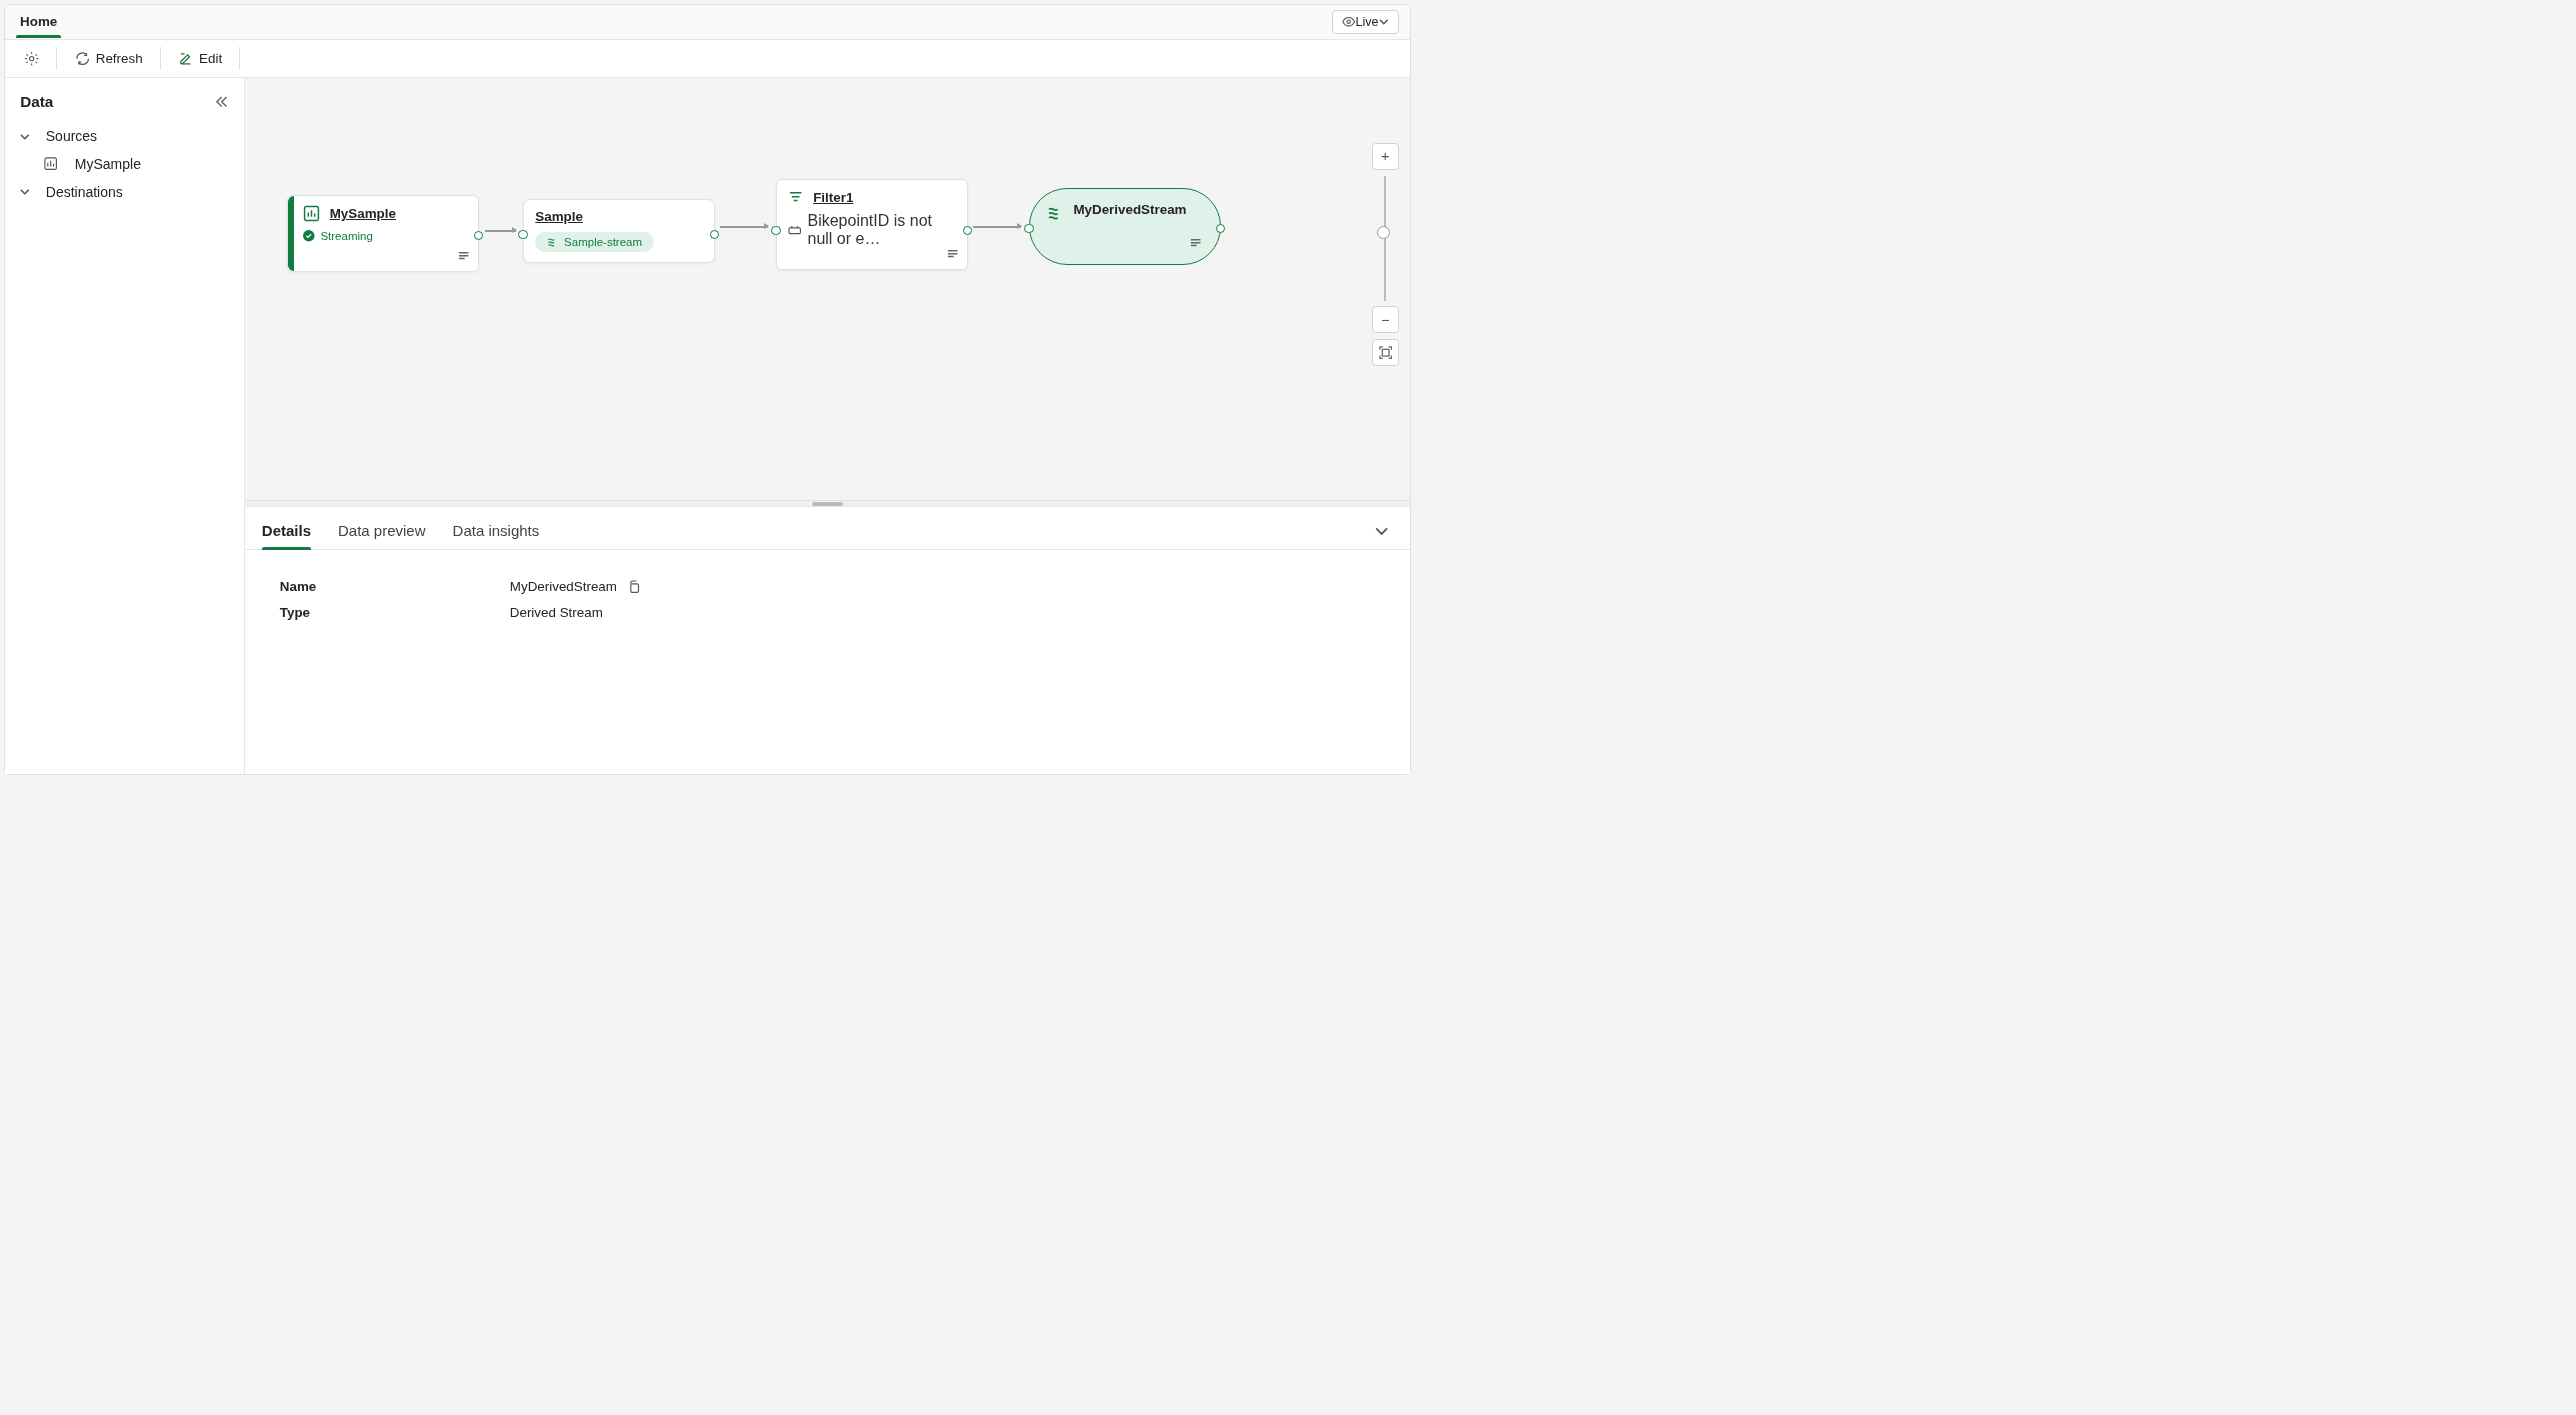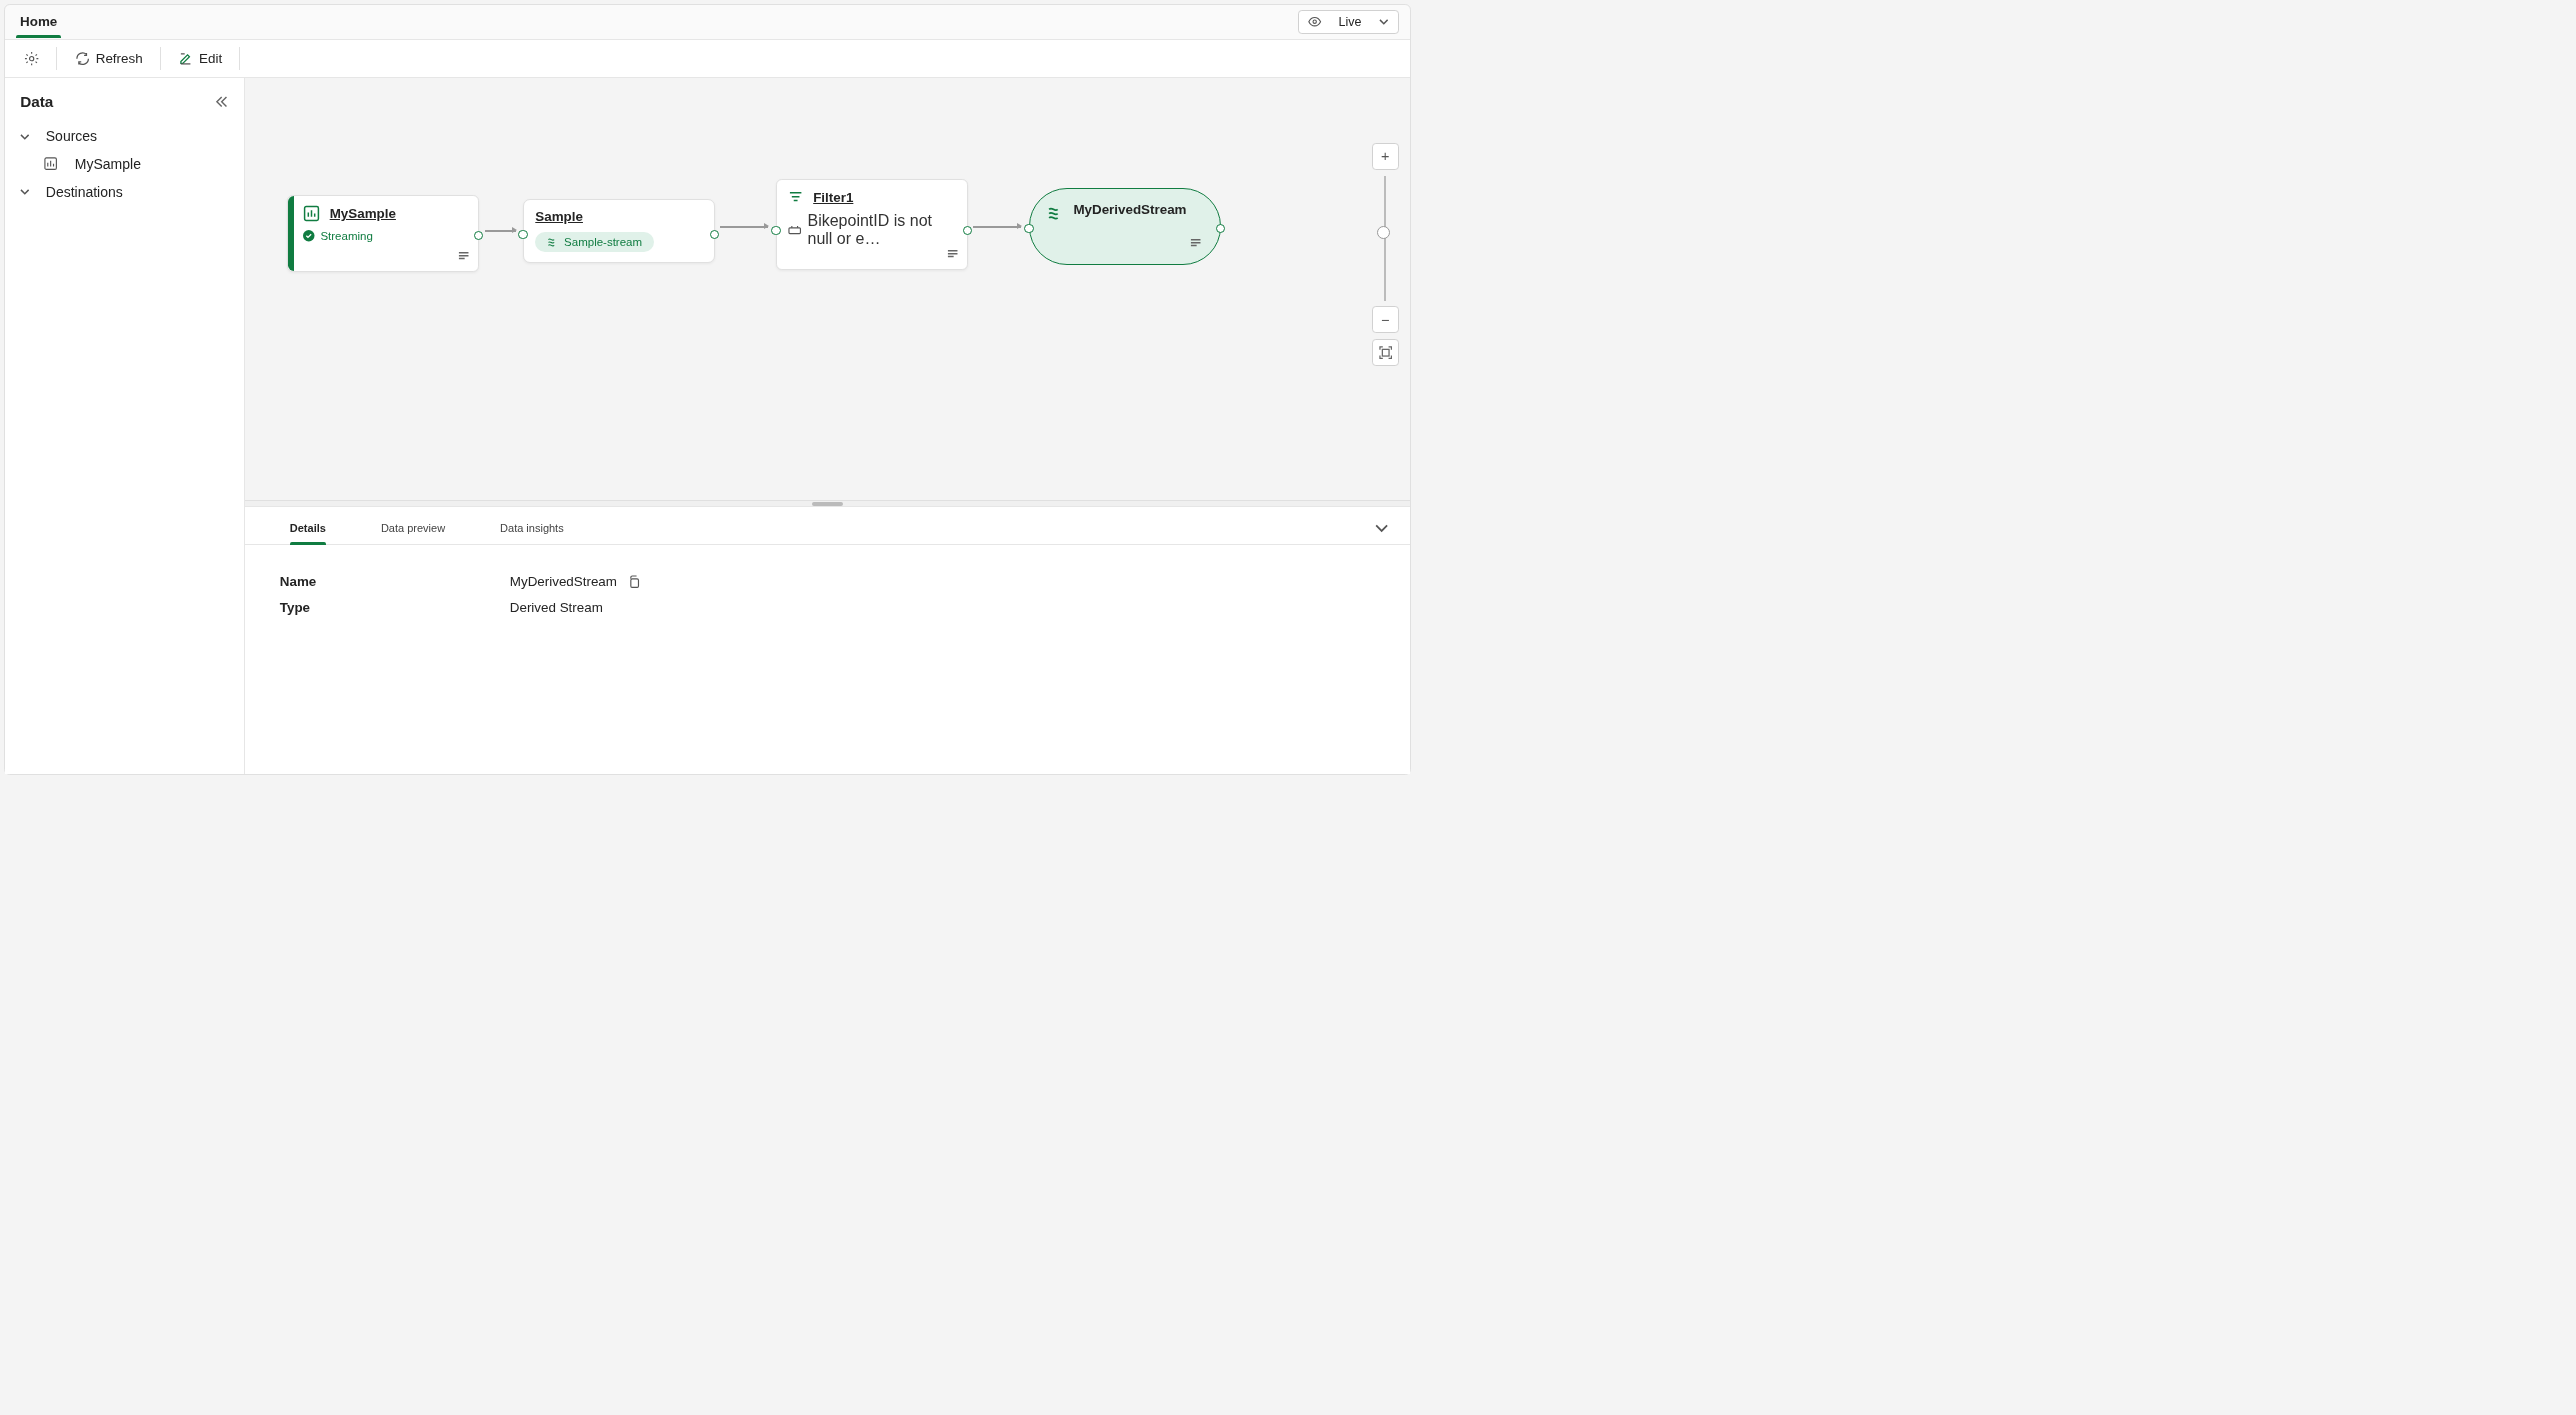--- a/index.html
+++ b/index.html
@@ -52,21 +52,21 @@
 }
 .live-btn {
   margin-left: auto;
   border: 1px solid #d1d1d1;
   background: #fff;
   border-radius: 3.8px;
   padding: 3.8px 9.6px;
   font-size: 12.5px;
   display: flex;
   align-items: center;
-  gap: 17px;
+  gap: 0;
   cursor: pointer;
 }
 .toolbar {
   display: flex;
   align-items: center;
   padding: 5.8px 9.6px;
   height: 38px;
   gap: 3.8px;
   background: #fff;
   border-bottom: 1px solid #e6e6e6;
@@ -283,25 +283,24 @@
 .details-tabs {
   display: flex;
   align-items: center;
   gap: 27px;
   padding: 9.6px 17px 0 17px;
   border-bottom: 1px solid #e6e6e6;
   position: relative;
 }
 .dtab {
   padding: 5.8px 0 9.6px 0;
-  font-size: 11px;
+  font-size: 15px;
   cursor: pointer;
   position: relative;
   color: #424242;
-  margin-left: 28px;
 }
 .dtab.active {
   font-weight: 600;
   color: #242424;
 }
 .dtab.active::after {
   content: '';
   position: absolute;
   left: 0;
   right: 0;

